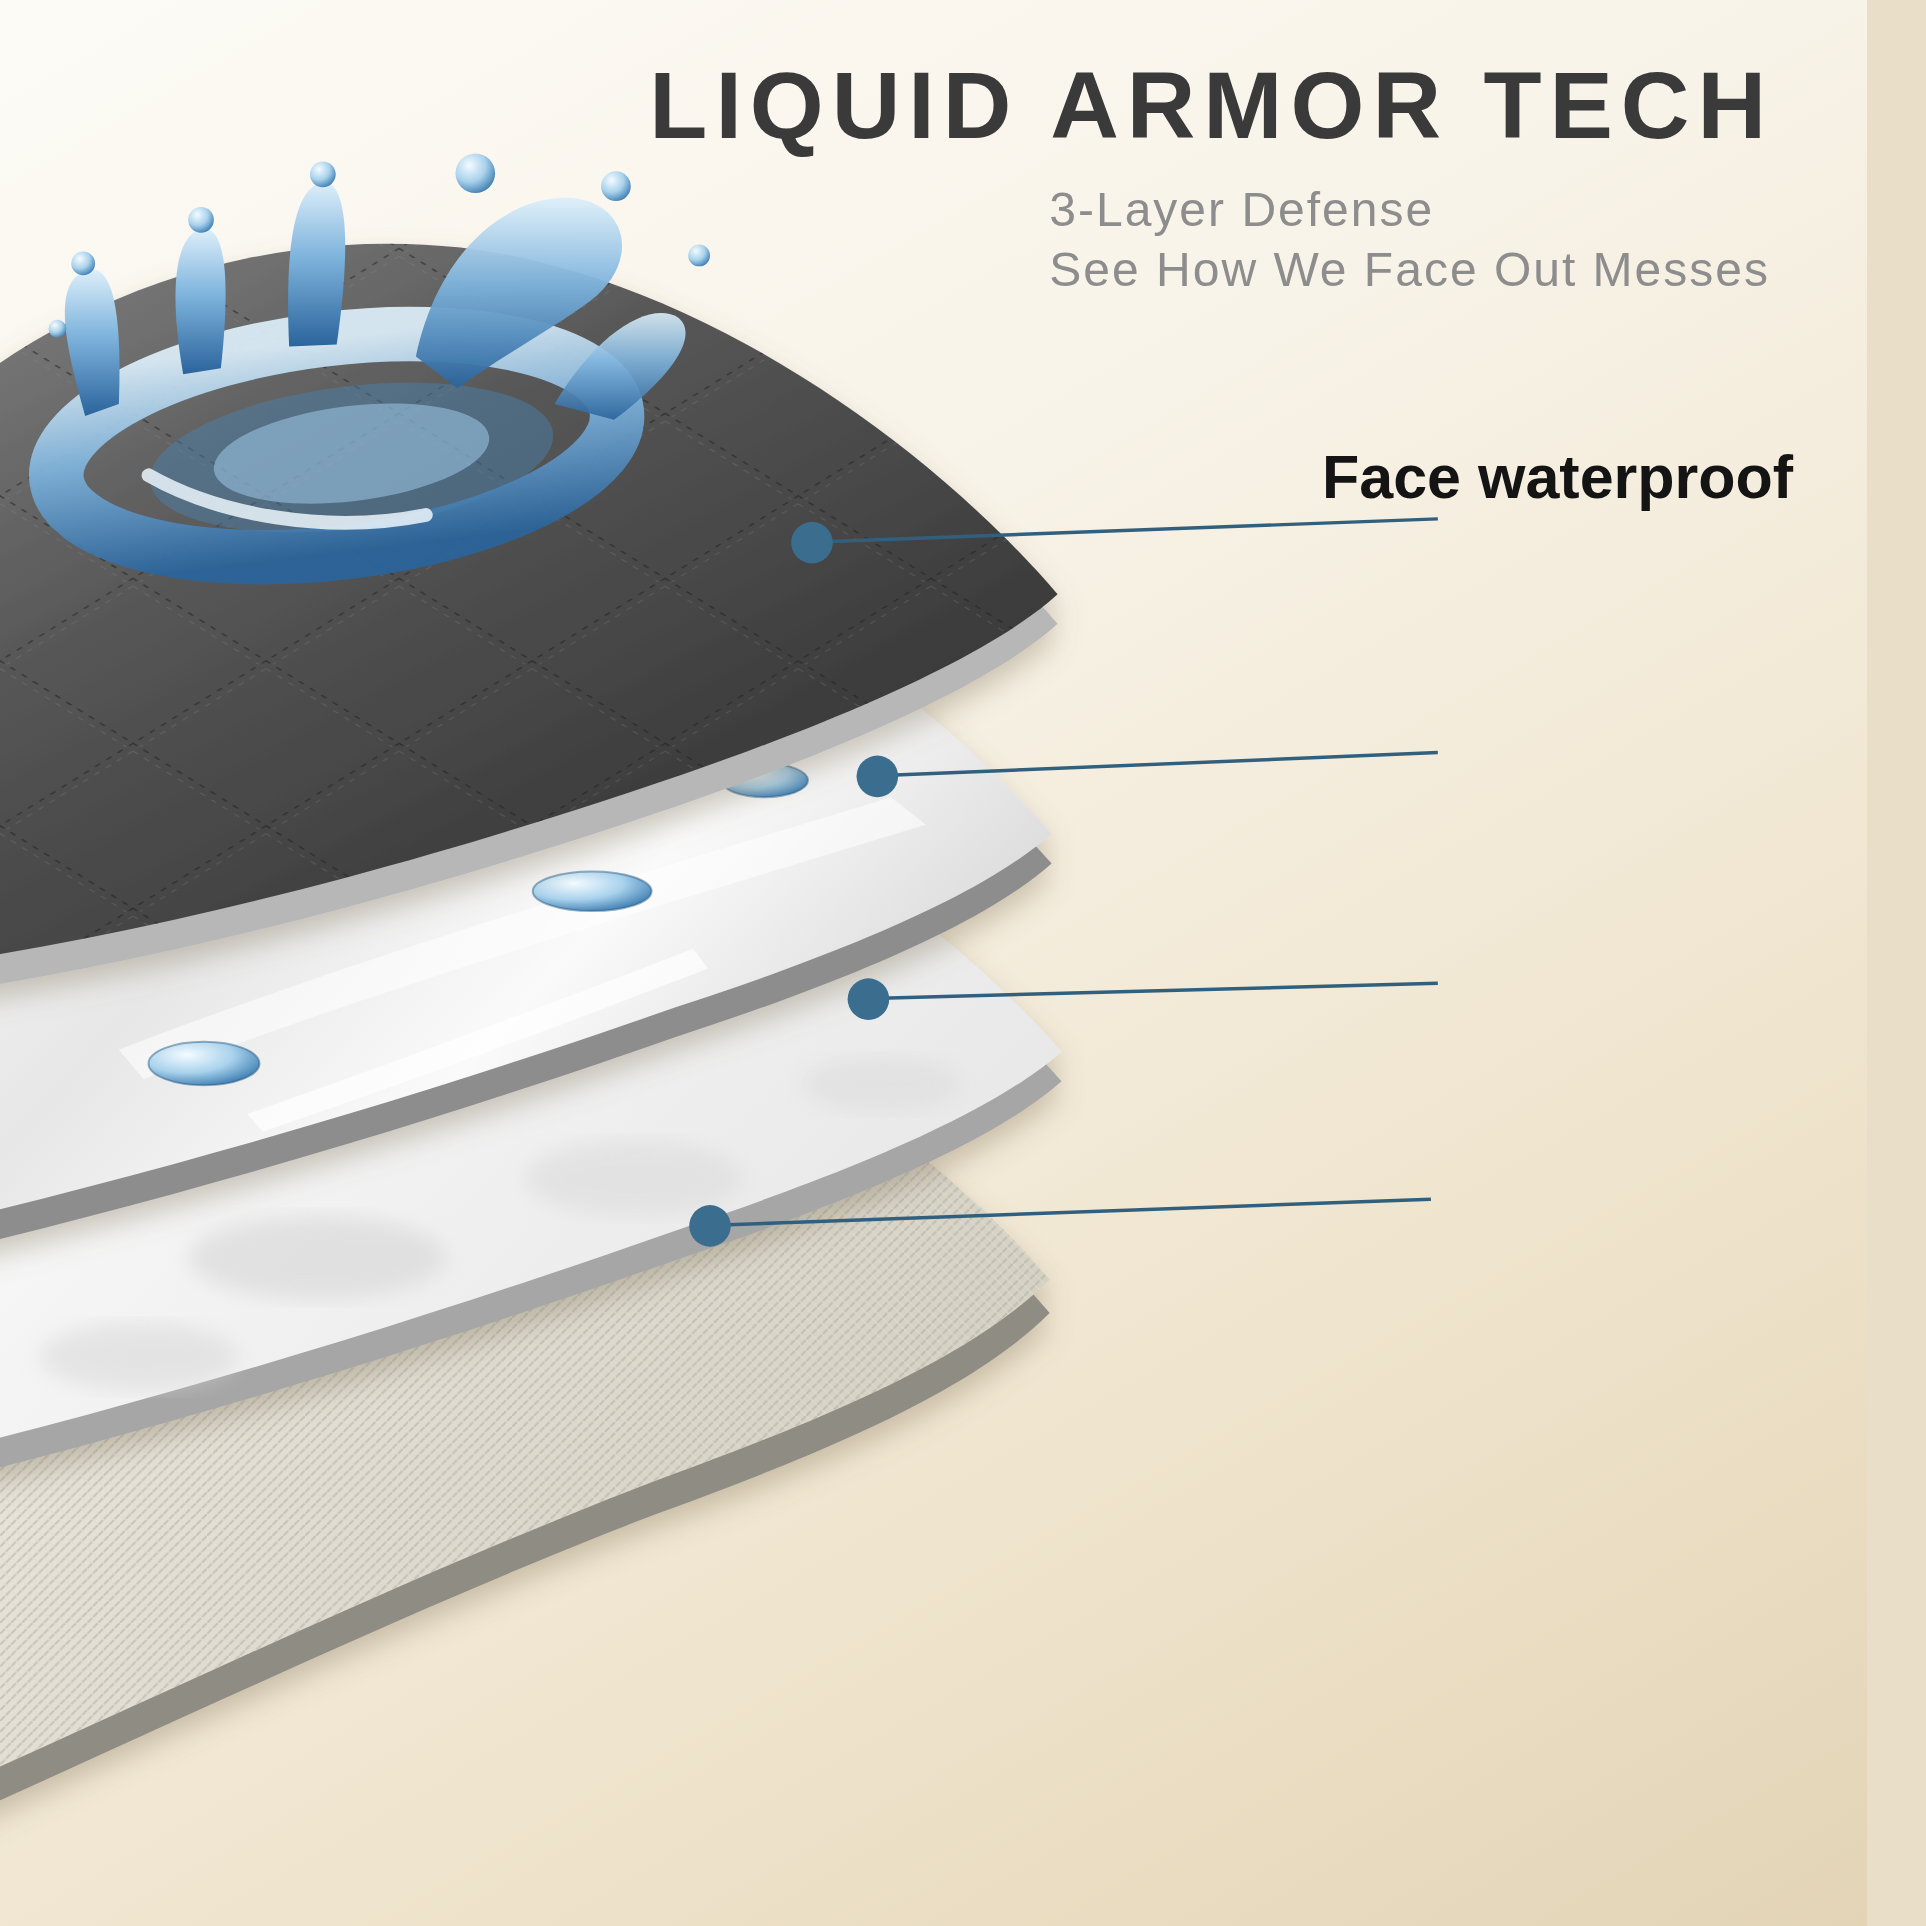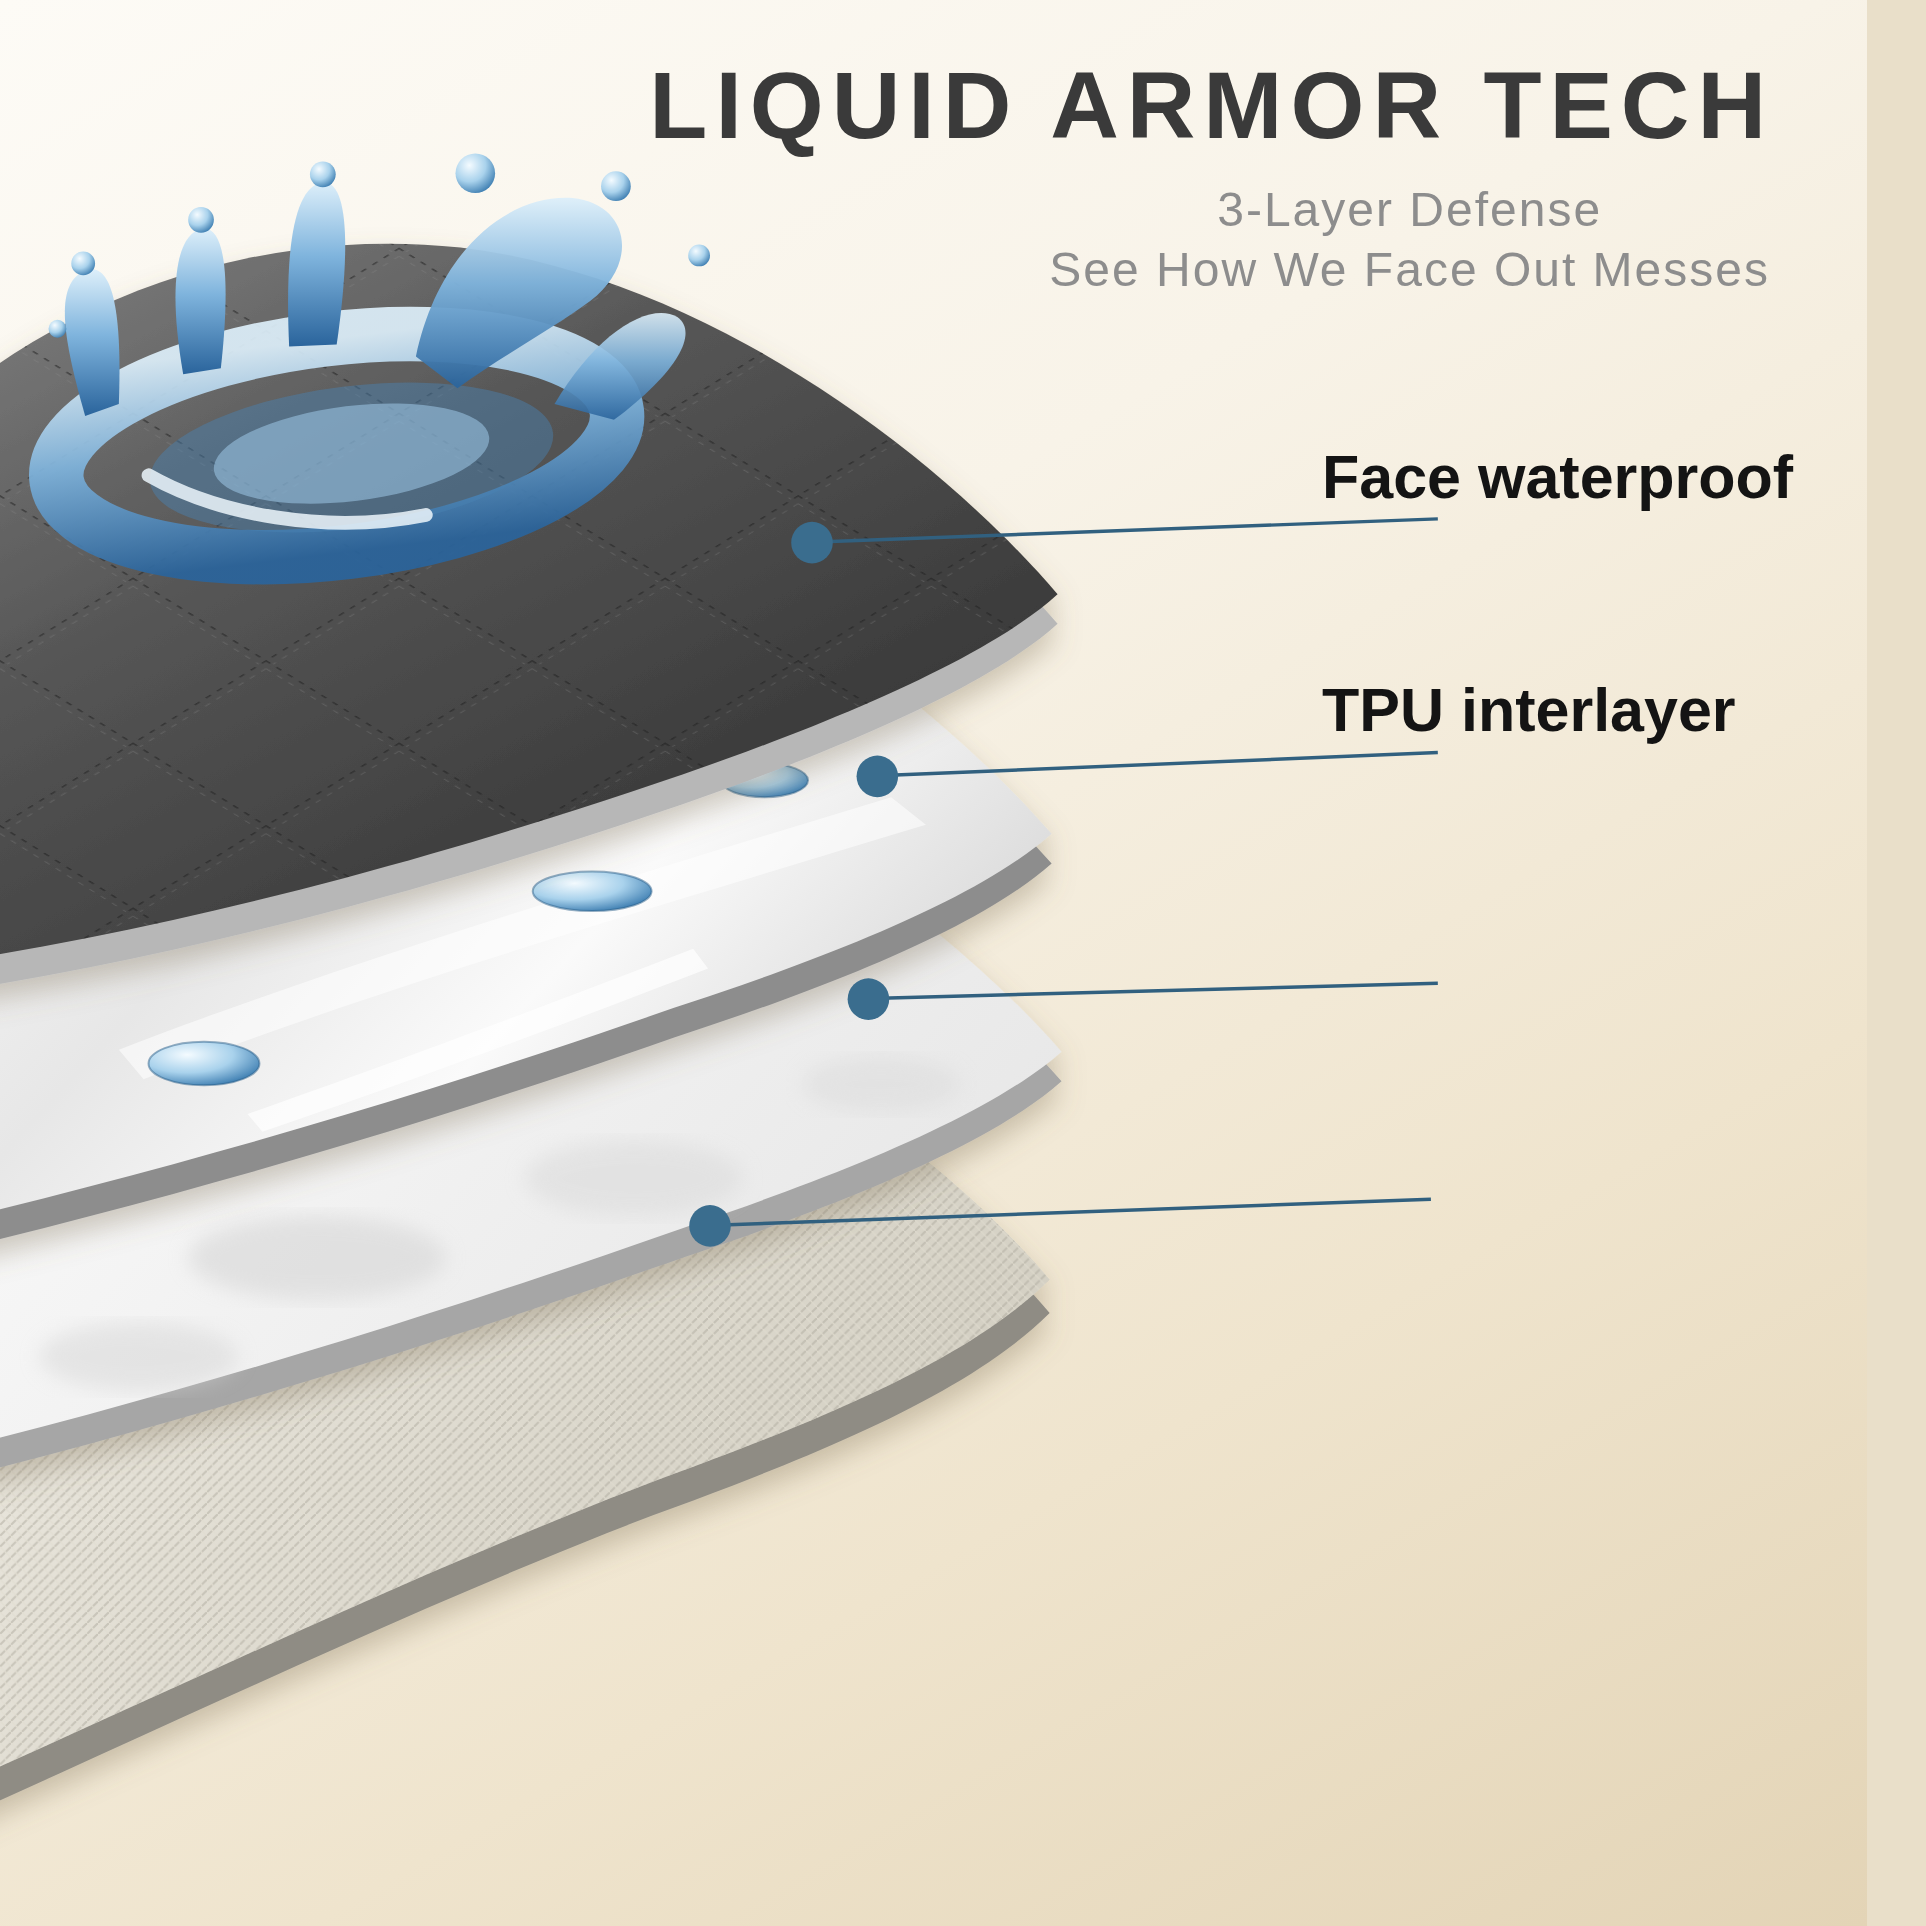--- a/index.html
+++ b/index.html
@@ -8,21 +8,21 @@
     background:linear-gradient(150deg,#fdfbf6 0%,#f8f3e8 35%,#efe4cd 70%,#e3d4b6 100%);
     font-family:"Liberation Sans",sans-serif;
   }
   .art{position:absolute;left:0;top:0;width:1927px;height:1927px;}
   .title{
     position:absolute;top:51px;right:93px;margin:0;
     font-size:95px;font-weight:bold;letter-spacing:8px;color:#3a3a3a;
     white-space:nowrap;
   }
   .subtitle{
-    position:absolute;top:180px;right:97px;text-align:center;
+    position:absolute;top:180px;right:97px;text-align:left;
     color:#8d8d8d;font-size:48px;line-height:1.25;letter-spacing:2px;
     white-space:nowrap;
   }
   .layer-label{
     position:absolute;font-size:61px;font-weight:bold;color:#141414;
     white-space:nowrap;
   }
   .label-face{left:1322px;top:442px;}
   .label-tpu{left:1322px;top:675px;}
   .label-filler{left:1371px;top:906px;}
@@ -144,16 +144,15 @@
   </svg>
 
   <h1 class="title">LIQUID ARMOR TECH</h1>
 
   <div class="subtitle">
     <div>3-Layer Defense</div>
     <div>See How We Face Out Messes</div>
   </div>
 
   <div class="layer-label label-face">Face waterproof</div>
-  <div class="layer-label label-tpu">TPU interlayer</div>
 
 </div>
 
 
 </body></html>

